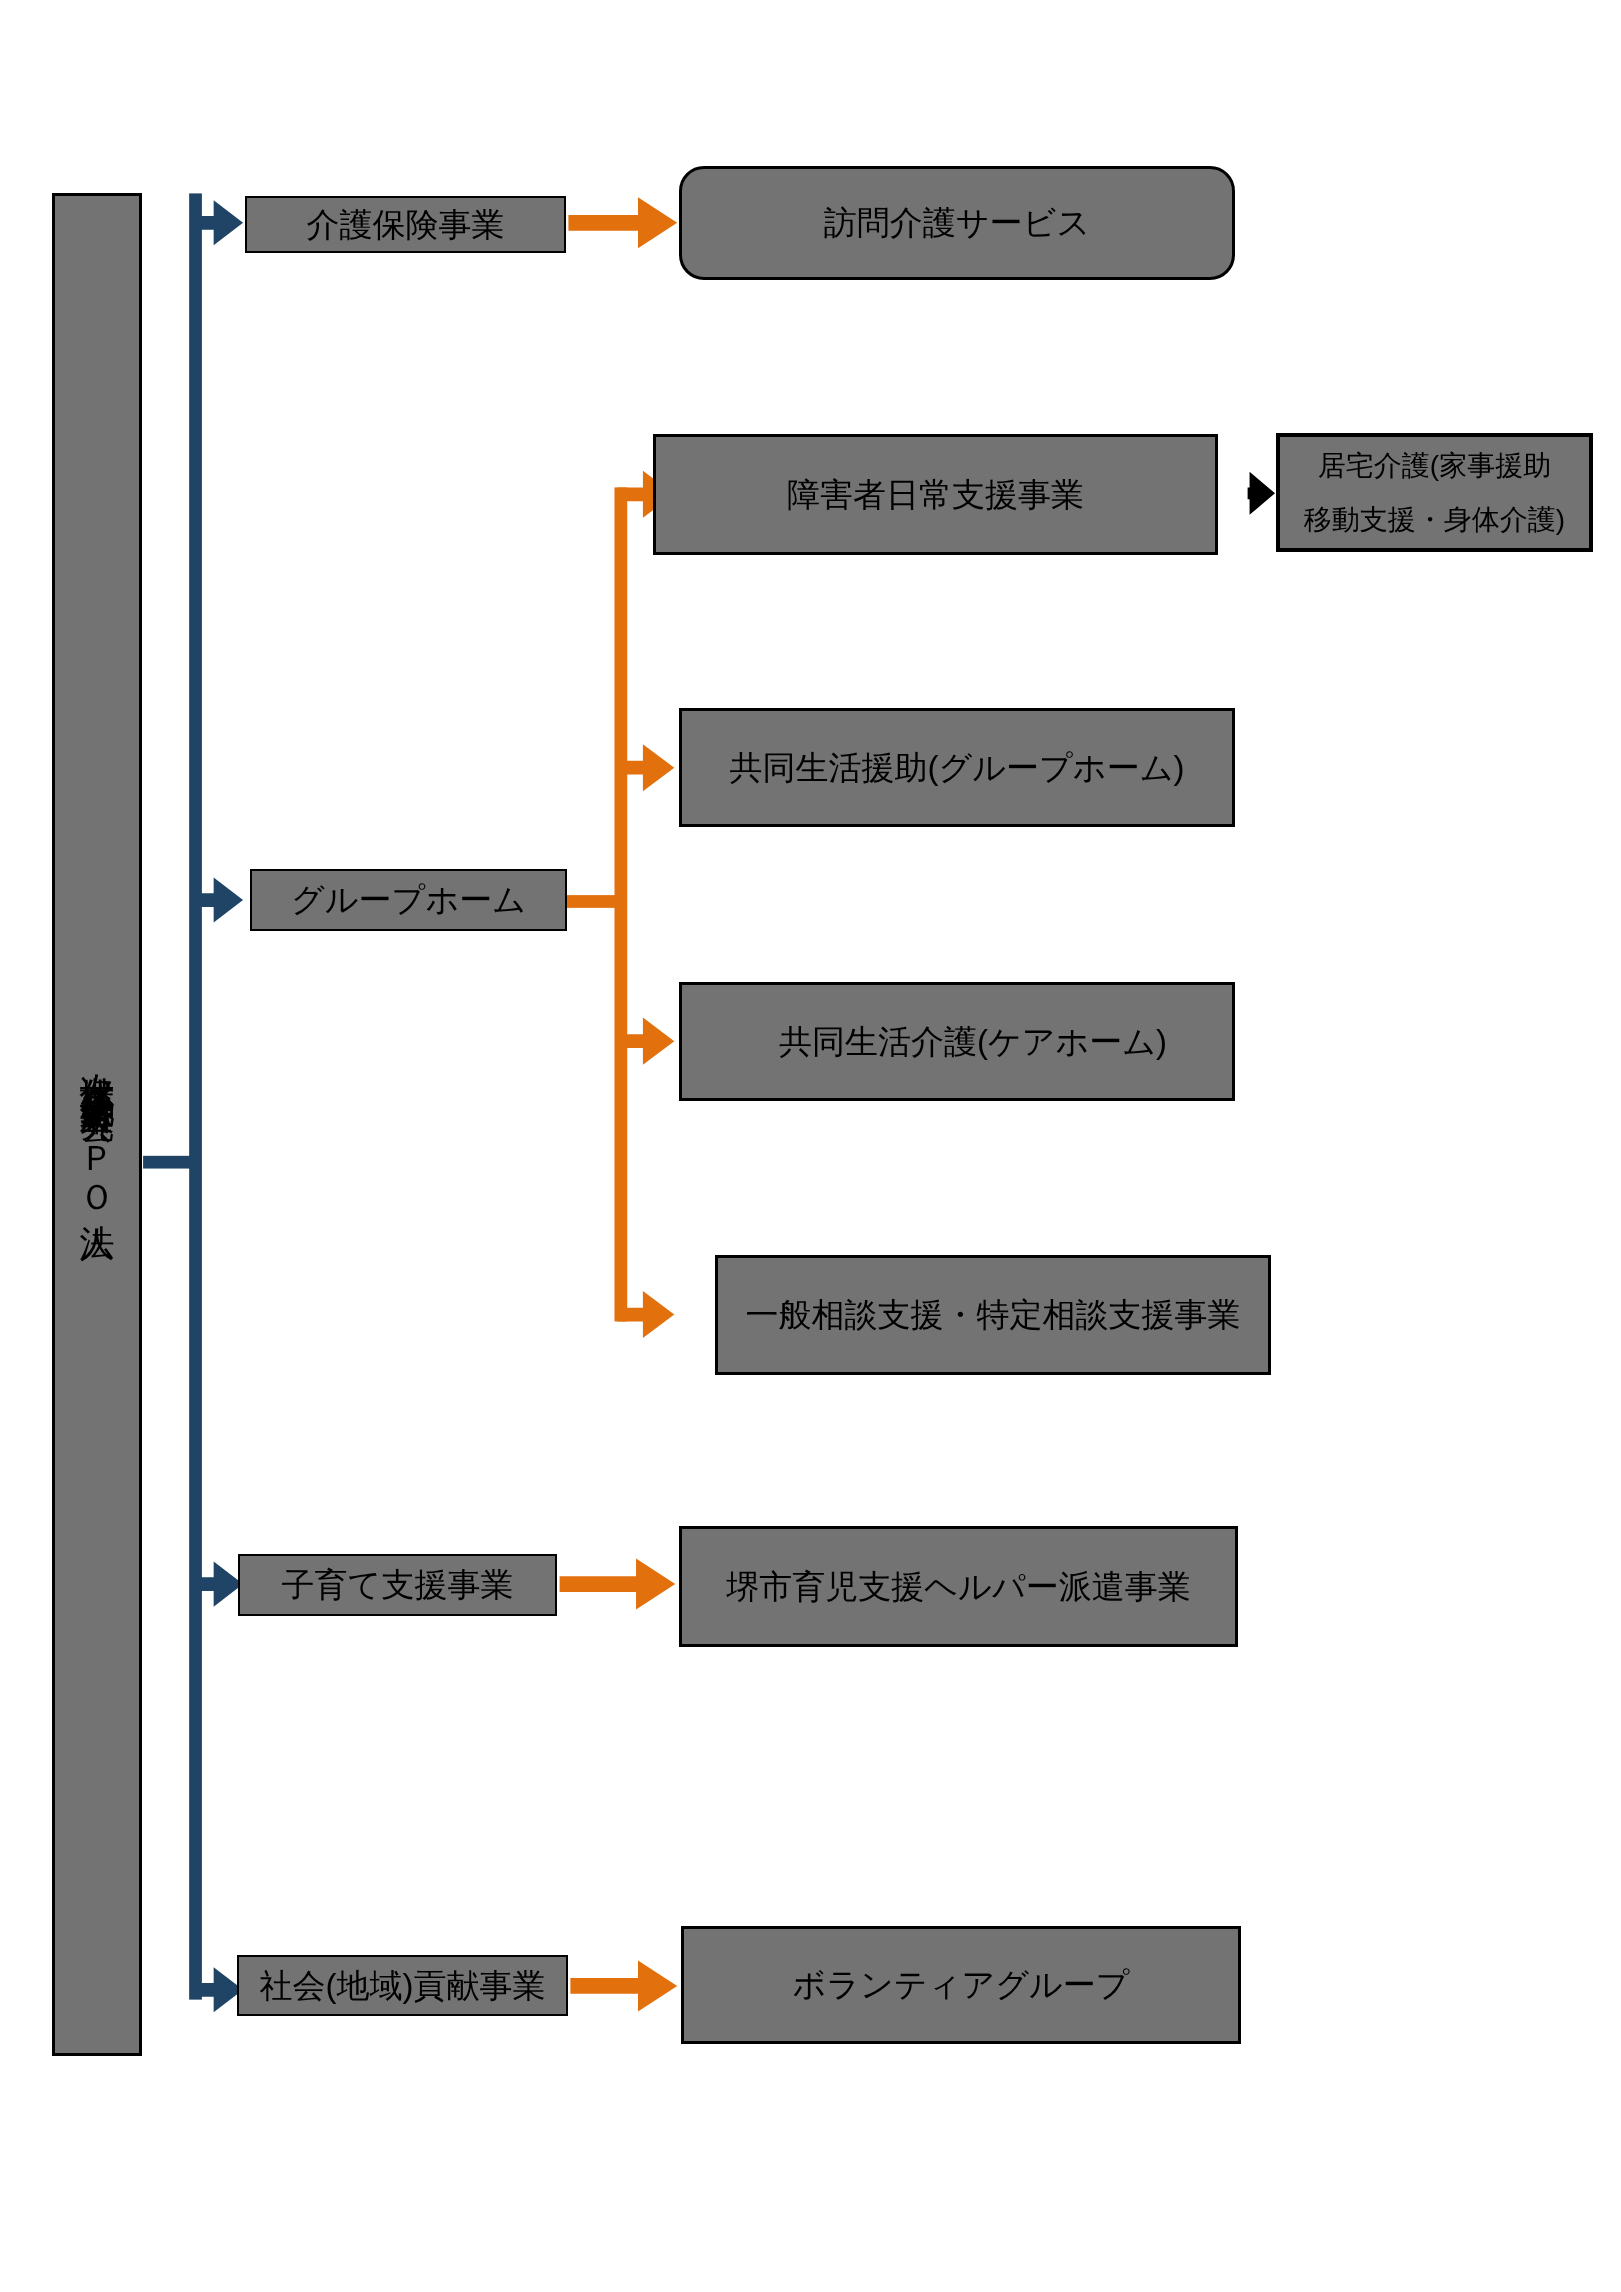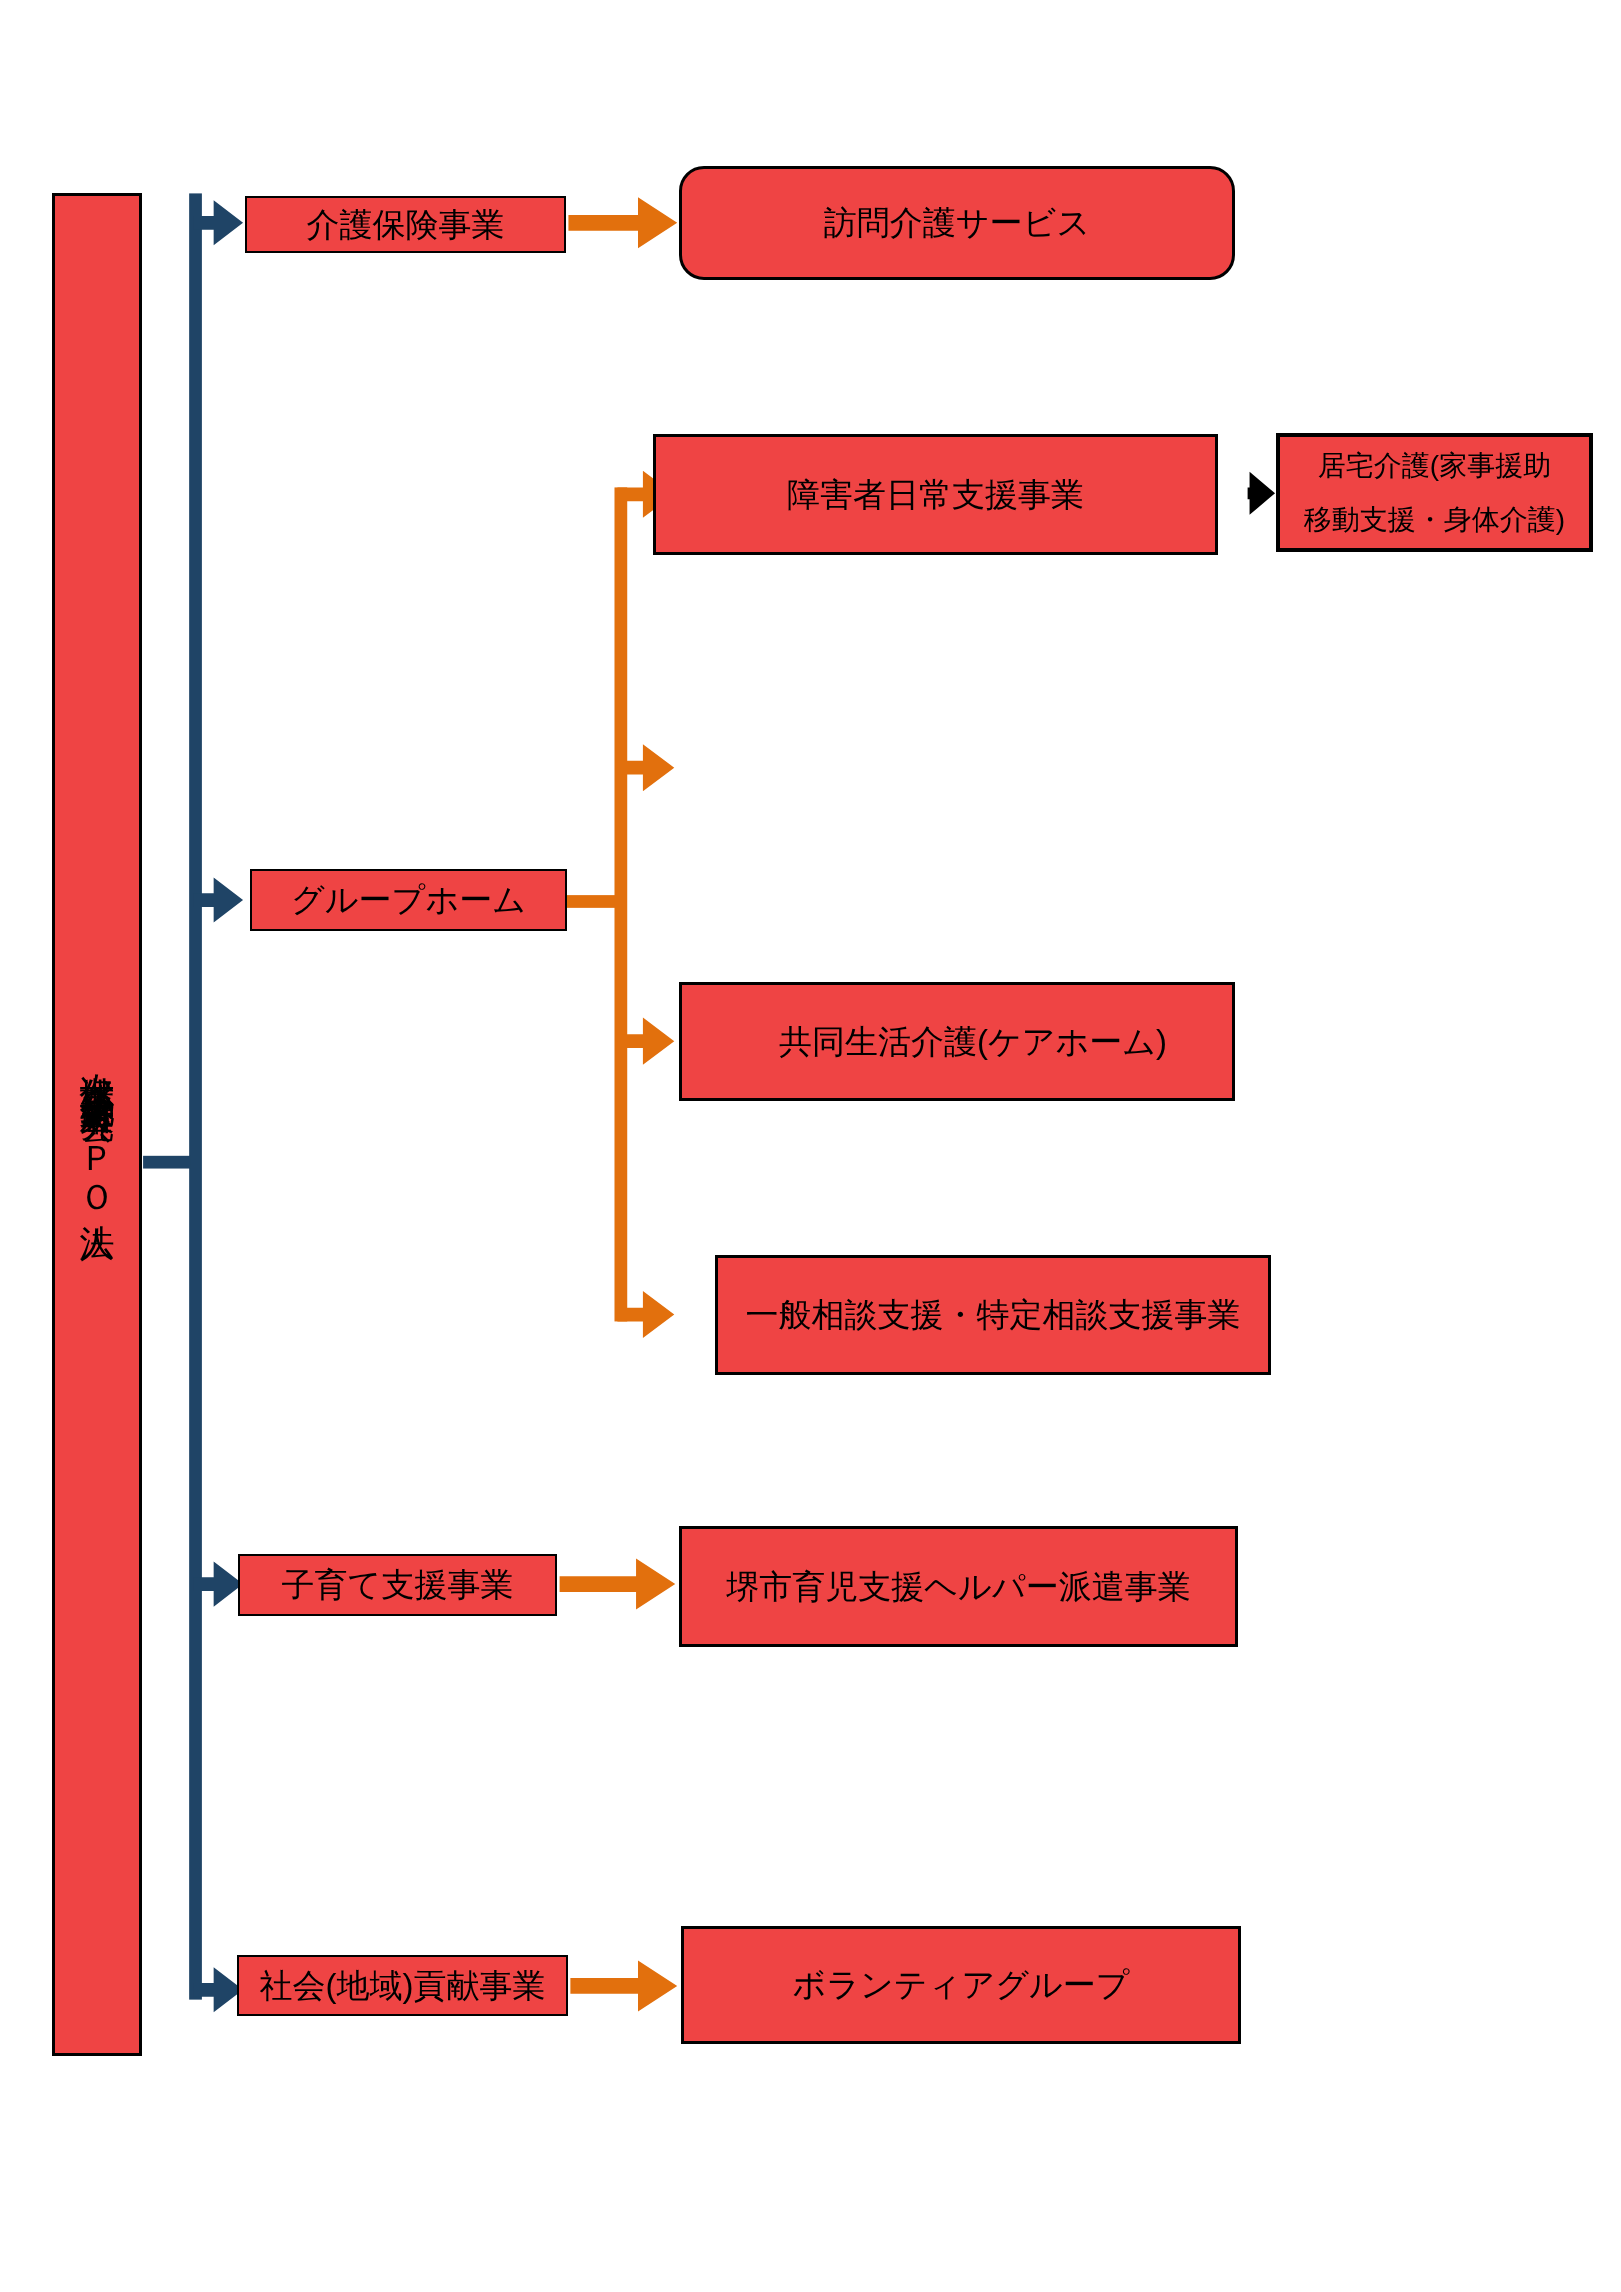--- a/index.html
+++ b/index.html
@@ -14,21 +14,21 @@
     width:1621px;height:2293px;
     background:var(--page-bg);
     font-family:"Liberation Sans","DejaVu Sans",sans-serif;
     color:#000;
     overflow:hidden;
   }
   .arrow-layer{position:absolute;left:0;top:0;width:1621px;height:2293px;}
   .node{
     position:absolute;
     box-sizing:border-box;
-    background:#ef4444;
+    background:#737373;
     display:flex;
     align-items:center;
     justify-content:center;
     text-align:center;
     line-height:1.2;
     white-space:nowrap;
   }
   .b1{border:2.9px solid var(--box-border);font-size:33px;}
   .b2{border:3.9px solid var(--box-border);font-size:33px;}
   .root-box{
@@ -112,20 +112,23 @@
   <div class="node b1 n-shakai">
     <span>社会(地域)貢献事業</span>
   </div>
 
   <div class="node b2 n-homon">
     <span>訪問介護サービス</span>
   </div>
   <div class="node b2 n-nichijo">
     <span>障害者日常支援事業</span>
   </div>
+  <div class="node b2 n-enjo">
+    <span>共同生活援助(グループホーム)</span>
+  </div>
   <div class="node b2 n-seikatsu">
     <span>共同生活介護(ケアホーム)</span>
   </div>
   <div class="node b2 n-sodan">
     <span>一般相談支援・特定相談支援事業</span>
   </div>
   <div class="node b2 n-sakai">
     <span>堺市育児支援ヘルパー派遣事業</span>
   </div>
   <div class="node b2 n-volunteer">

